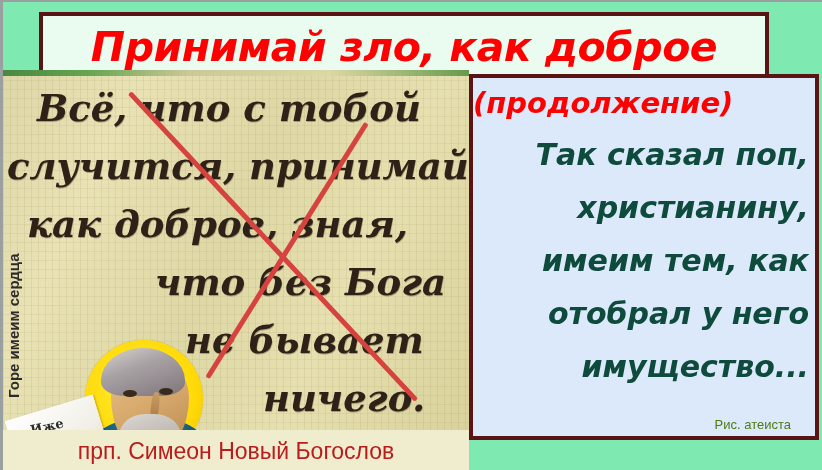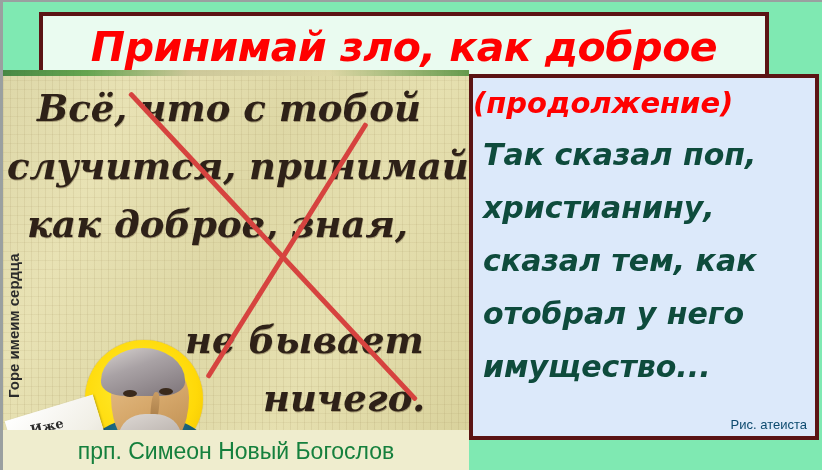--- a/index.html
+++ b/index.html
@@ -211,21 +211,21 @@
     left: 0px;
     top: 428px;
     width: 466px;
     height: 42px;
     background: #EFEDCE;
     display: flex;
     align-items: center;
     justify-content: center;
   }
   #caption-text {
-    color: #15803d;
+    color: #b91c1c;
     font-size: 23px;
     font-family: "Liberation Sans", sans-serif;
     white-space: nowrap;
   }
 
   
   #blue-panel {
     position: absolute;
     left: 466px;
     top: 72px;
@@ -255,26 +255,27 @@
     right: 6px;
   }
   .panel-line {
     color: #0E4B3C;
     font-family: "DejaVu Sans", sans-serif;
     font-weight: bold;
     font-style: italic;
     font-size: 30px;
     line-height: 53px;
     white-space: nowrap;
+    text-align: right;
   }
   #credit {
     position: absolute;
-    right: 8px;
+    right: 24px;
     bottom: 4px;
-    color: #0c4a6e;
+    color: #4d7c0f;
     font-size: 13px;
     font-family: "Liberation Sans", sans-serif;
     white-space: nowrap;
   }
 </style>
 </head>
 <body>
 
 <div id="slide">
 
@@ -284,20 +285,21 @@
 
   <div id="parchment">
     <div id="parchment-top-strip"></div>
 
     <div id="vertical-note">Горе имеим сердца</div>
 
     <div id="script-block">
       <div class="script-line sl1">Всё, что с тобой</div>
       <div class="script-line sl2">случится, принимай</div>
       <div class="script-line sl3">как доброе, зная,</div>
+      <div class="script-line sl4">что без Бога</div>
       <div class="script-line sl5">не бывает</div>
       <div class="script-line sl6">ничего.</div>
     </div>
 
     <div id="saint">
       <div id="halo"></div>
       <div id="robe"></div>
       <div id="face"></div>
       <div id="hair"></div>
       <div id="nose"></div>
@@ -316,20 +318,20 @@
 
   <div id="caption-band">
     <div id="caption-text">прп. Симеон Новый Богослов</div>
   </div>
 
   <div id="blue-panel">
     <div id="panel-heading">(продолжение)</div>
     <div id="panel-lines">
       <div class="panel-line">Так сказал поп,</div>
       <div class="panel-line">христианину,</div>
-      <div class="panel-line">сказал тем, как</div>
+      <div class="panel-line">имеим тем, как</div>
       <div class="panel-line">отобрал у него</div>
       <div class="panel-line">имущество...</div>
     </div>
     <div id="credit">Рис. атеиста</div>
   </div>
 
 </div>
 
 </body></html>

